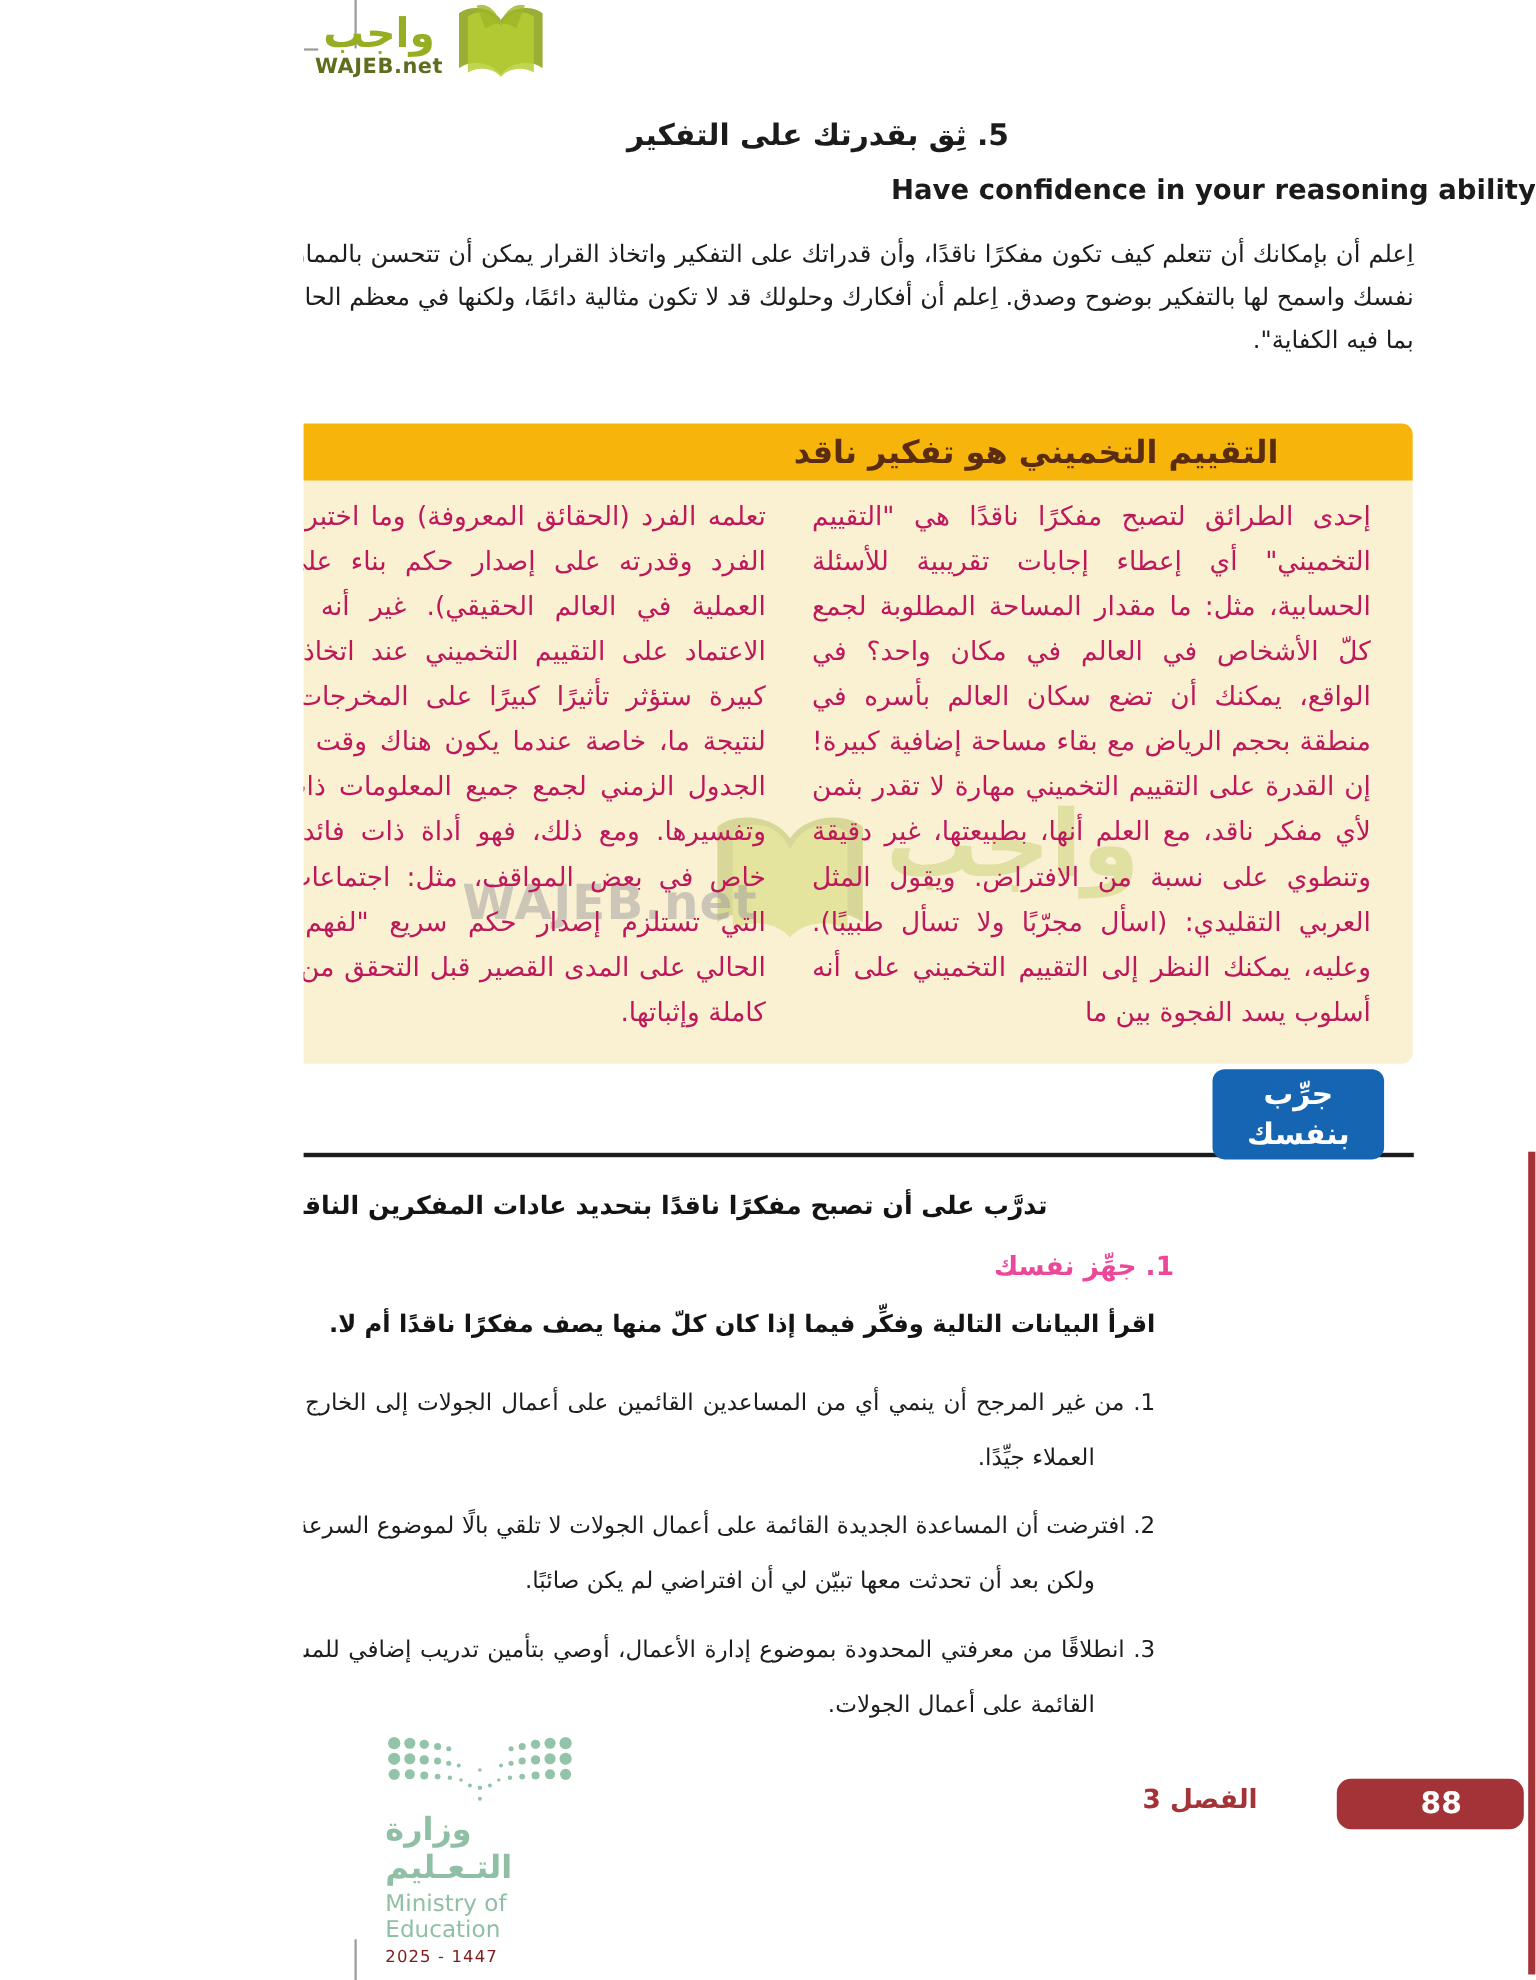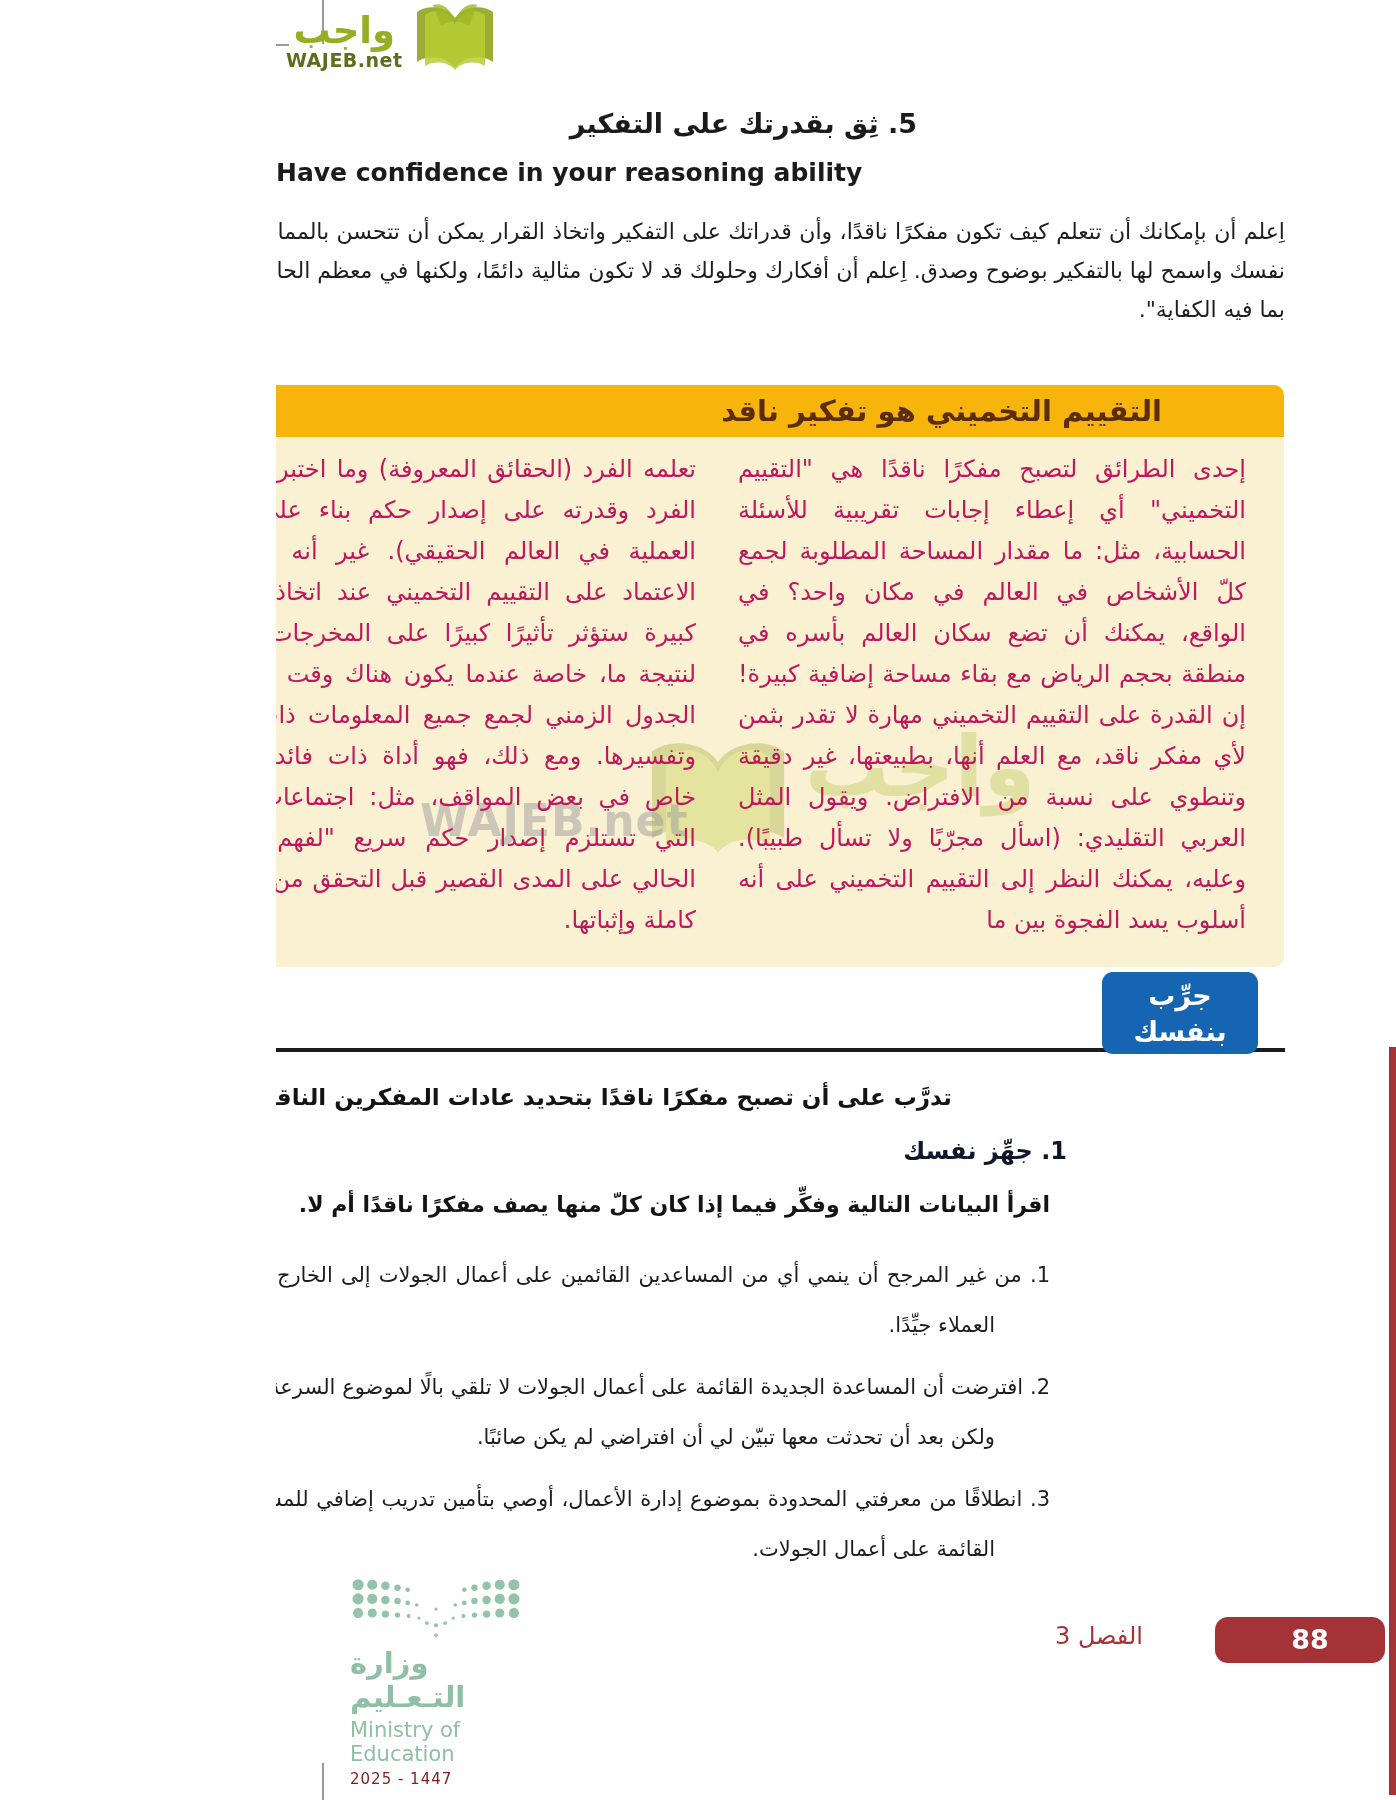--- a/index.html
+++ b/index.html
@@ -12,21 +12,21 @@
   
   .cropmark { position:absolute; background:#9a9a9a; }
   
   .brand { position:absolute; left:10px; top:4px; display:flex; direction:ltr; align-items:flex-start; gap:6px; }
   .brand-text { display:flex; flex-direction:column; align-items:center; padding-top:8px; }
   .brand-ar { font-size:37px; font-weight:bold; color:#96AE22; line-height:1; }
   .brand-site { font-size:19px; font-weight:bold; color:#5E6E1E; letter-spacing:.5px; }
   .brand-book { width:92px; height:74px; }
   
   .sec-title-ar { position:absolute; top:108px; right:479px; font-size:27px; font-weight:bold; color:#1b1b1b; white-space:nowrap; }
-  .sec-title-en { position:absolute; top:158px; left:0; width:100%; text-align:left; direction:ltr; font-size:25px; font-weight:bold; color:#1b1b1b; }
+  .sec-title-en { position:absolute; top:158px; left:0; width:100%; text-align:right; direction:ltr; font-size:25px; font-weight:bold; color:#1b1b1b; }
   
   .intro-par {
     position:absolute; top:212px; right:111px; width:1174px;
     font-size:22px; line-height:39px; color:#1d1d1d;
     text-align:justify; text-align-last:right;
   }
   
   .est-box { position:absolute; top:385px; right:112px; width:1134px; }
   .est-box-header {
     height:52px; background:#F7B50C; border-radius:10px 10px 0 0;
@@ -51,35 +51,35 @@
   
   .try-badge {
     position:absolute; top:972px; right:138px; width:156px; height:82px;
     background:#1565B3; border-radius:11px; color:#ffffff;
     font-size:27px; font-weight:bold; text-align:center; line-height:36px;
     padding-top:6px; z-index:2;
   }
   .rule { position:absolute; top:1048px; right:111px; width:1274px; height:4px; background:#1c1c1c; z-index:1; }
   
   .practice-intro { position:absolute; top:1084px; right:444px; font-size:23px; font-weight:bold; color:#141414; white-space:nowrap; }
-  .step-title { position:absolute; top:1137px; right:329px; font-size:24px; font-weight:bold; color:#0f172a; }
+  .step-title { position:absolute; top:1137px; right:329px; font-size:24px; font-weight:bold; color:#ec4899; }
   .step-sub { position:absolute; top:1192px; right:346px; font-size:22px; font-weight:bold; color:#141414; }
   .step-items { position:absolute; top:1250px; right:346px; width:899px; }
   .step-item {
     font-size:21px; line-height:50px; color:#1d1d1d;
     text-align:justify; text-align-last:right;
     padding-right:55px; text-indent:-55px; margin-bottom:12px;
   }
   
   .ministry { position:absolute; left:74px; top:1576px; width:200px; direction:ltr; }
   .ministry-dots { width:172px; height:64px; display:block; }
   .ministry-ar { font-size:29px; font-weight:bold; color:#8FBFA4; margin-top:6px; letter-spacing:1px; }
   .ministry-en { font-size:21px; color:#8FBFA4; margin-top:4px; }
   .ministry-years { font-size:15px; color:#7f1d1d; margin-top:4px; letter-spacing:1px; }
-  .chapter-label { position:absolute; top:1622px; right:253px; font-size:24px; font-weight:normal; color:#A43338; }
+  .chapter-label { position:absolute; top:1622px; right:253px; font-size:24px; font-weight:bold; color:#A43338; }
   .page-pill {
     position:absolute; top:1617px; right:11px; width:170px; height:46px;
     background:#A43338; border-radius:13px; color:#ffffff;
     font-size:27px; font-weight:bold; direction:ltr; text-align:center;
     line-height:46px; padding-left:20px;
   }
   .edge-tab { position:absolute; top:1047px; right:0; width:7px; height:748px; background:#A43338; }
 </style>
 </head>
 <body>

